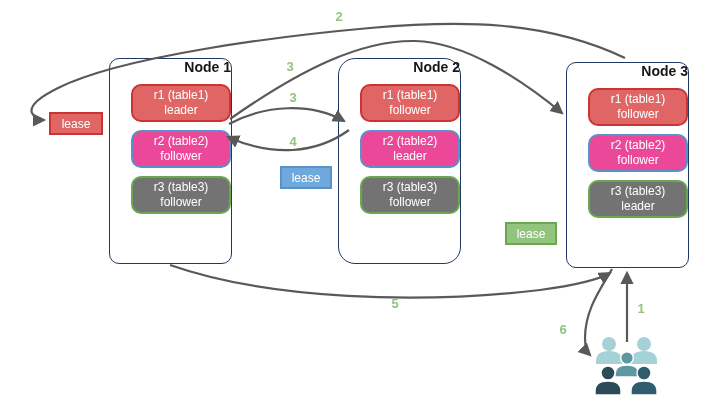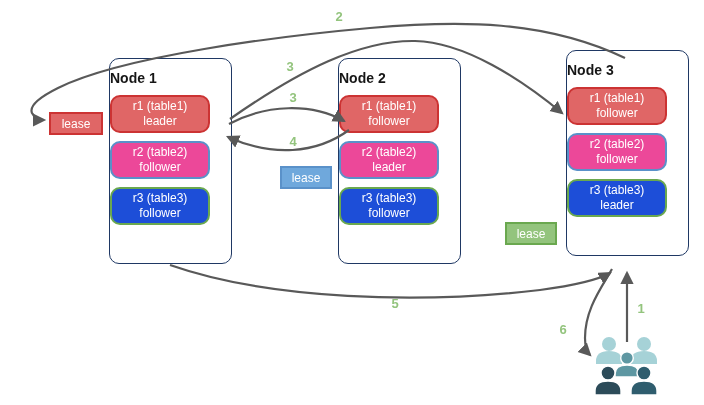--- a/index.html
+++ b/index.html
@@ -1,33 +1,33 @@
 <!DOCTYPE html>
 <html><head>
 <meta charset="utf-8">
 <style>
   html,body { margin:0; padding:0; background:#fff; }
   .canvas { position:relative; width:704px; height:405px; background:#ffffff;
             font-family:"Liberation Sans", sans-serif; overflow:hidden; }
 
   .node { position:absolute; width:123px; height:206px; background:#fff;
           border:1.5px solid #1f3864; border-radius:10px; box-sizing:border-box;
-          display:flex; flex-direction:column; align-items:flex-start; padding-top:11px; }
+          display:flex; flex-direction:column; align-items:flex-end; }
   .node1 { left:109px; top:58px; }
-  .node2 { left:338px; top:58px; }
-  .node3 { left:566px; top:50px; }
+  .node2 { left:338px; top:58px;border-radius:17px; }
+  .node3 { left:566px; top:62px; }
   .node-title { font-size:14px; font-weight:bold; color:#161616; margin-bottom:9px; }
 
   .replica { width:100px; height:38px; border-radius:10px; border:2px solid;
              box-sizing:border-box; display:flex; flex-direction:column;
              align-items:center; justify-content:center; color:#ffffff;
              font-size:12px; line-height:15px; margin-bottom:8px; text-align:center; }
   .replica.red   { background:#e06666; border-color:#cc3333; }
   .replica.blue  { background:#ec4899; border-color:#5a91c9; }
-  .replica.green { background:#1d4ed8; border-color:#6aa84f; }
+  .replica.green { background:#737373; border-color:#6aa84f; }
 
   .lease { position:absolute; border:2px solid; border-radius:0; color:#ffffff;
            font-size:12px; display:flex; align-items:center; justify-content:center;
            box-sizing:border-box; }
   .lease.red   { left:49px;  top:112px; width:54px; height:23px; background:#e06666; border-color:#cc3333; }
   .lease.blue  { left:280px; top:166px; width:52px; height:23px; background:#6fa8dc; border-color:#5a91c9; }
   .lease.green { left:505px; top:222px; width:52px; height:23px; background:#93c47d; border-color:#6aa84f; }
 
   .step { position:absolute; color:#93c47d; font-weight:bold; font-size:13px;
           transform:translate(-50%,-50%); }

